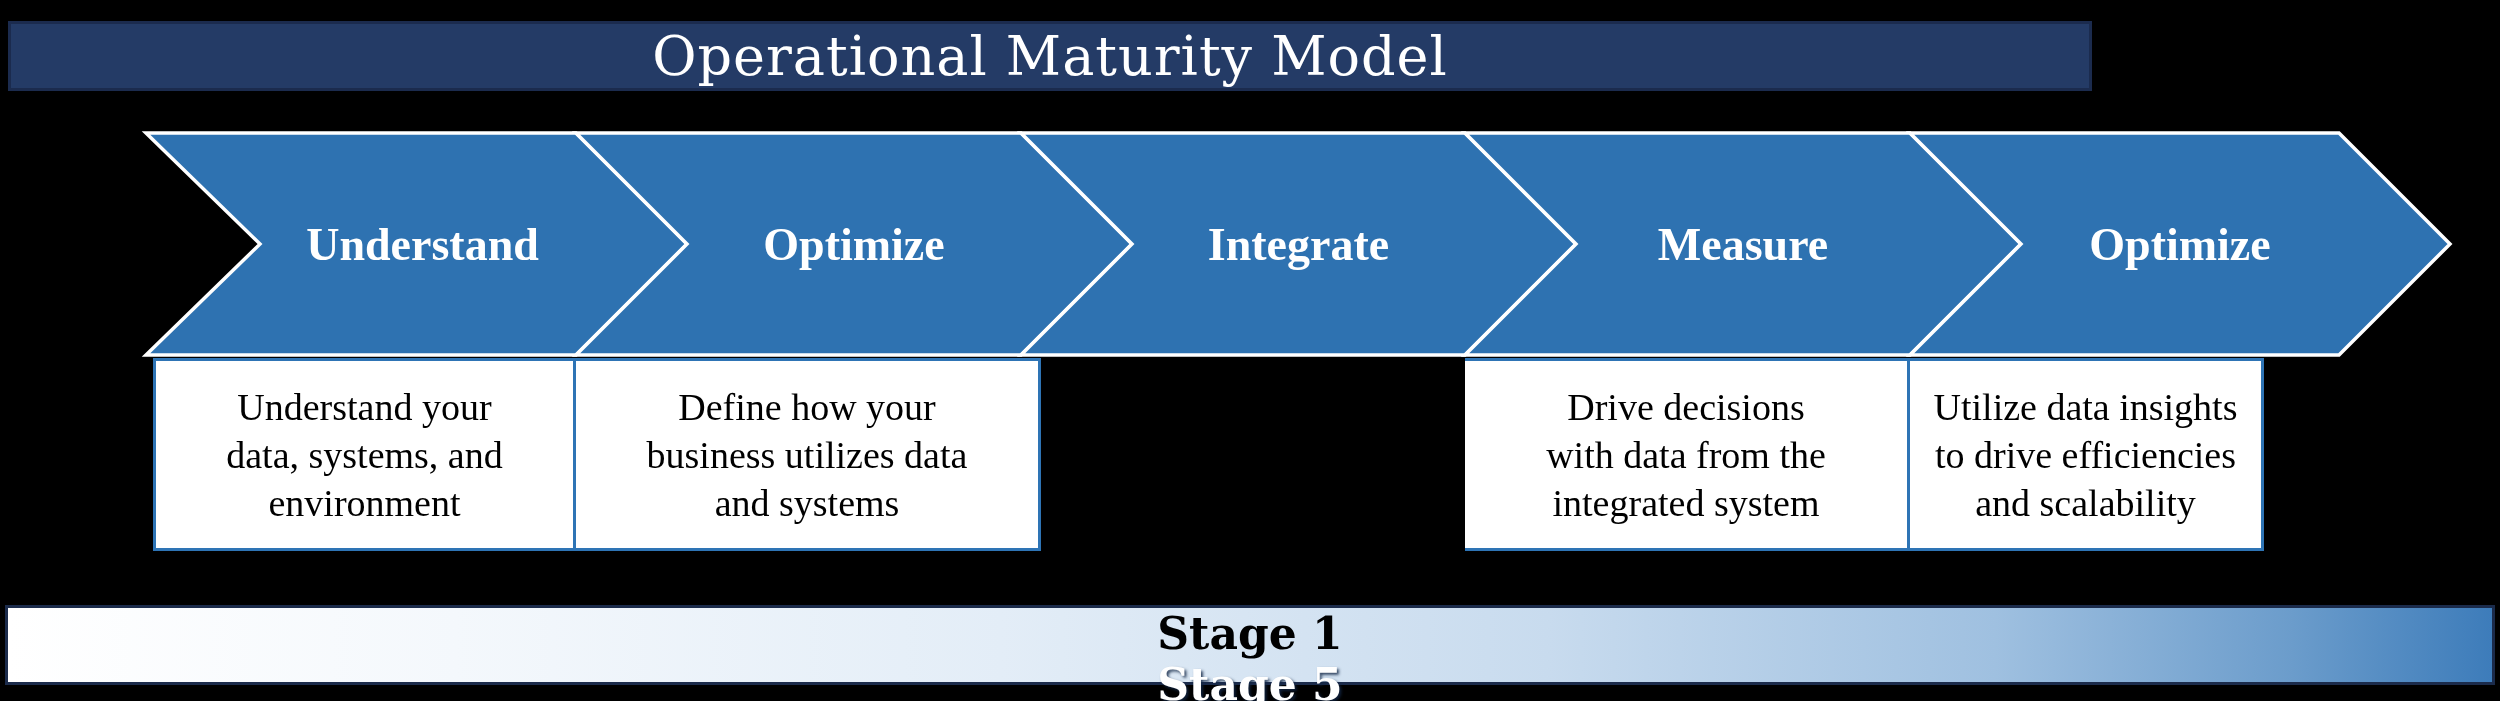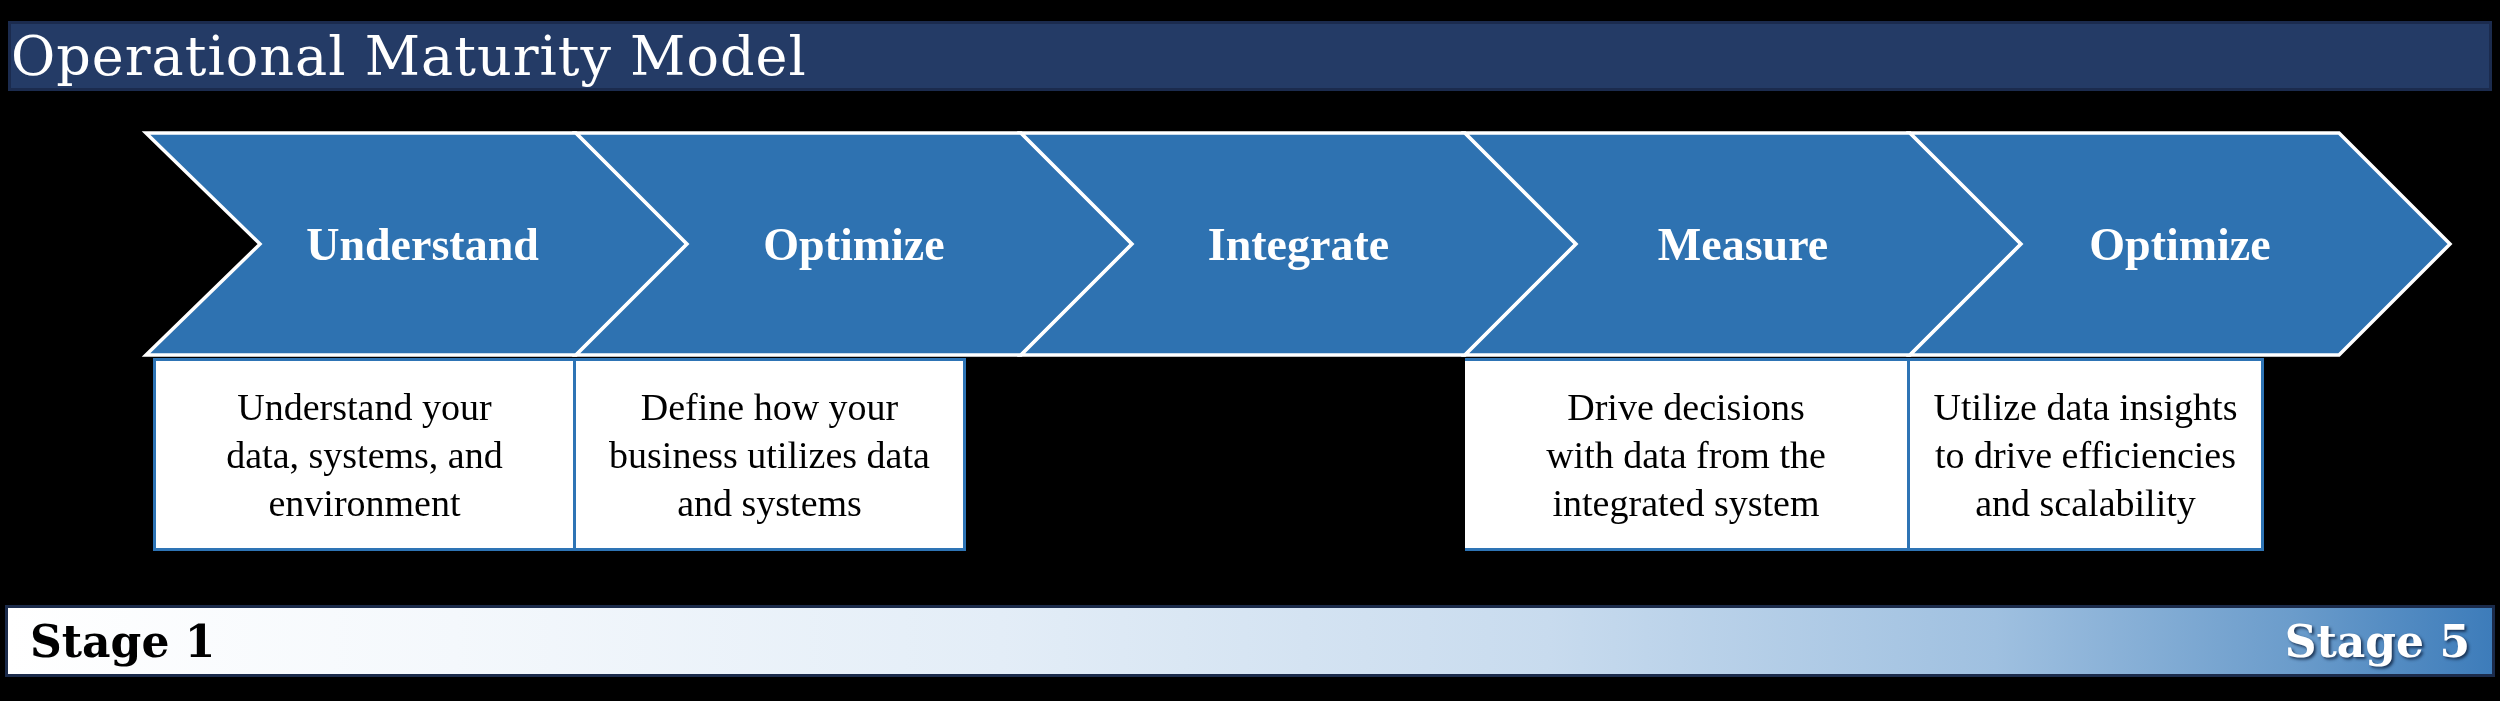--- a/index.html
+++ b/index.html
@@ -9,27 +9,27 @@
     height: 701px;
     background: #000000;
     overflow: hidden;
     font-family: "Liberation Serif", serif;
   }
 
   
   .header-bar {
     position: absolute;
     left: 8px; top: 21px;
-    width: 2484px; height: 70px;
+    width: 2084px; height: 70px;
     box-sizing: border-box;
     background: #243B66;
     border: 3px solid #1B2B4E;
     display: flex;
     align-items: center;
-    justify-content: flex-start;
+    justify-content: center;
   }
   .header-title {
     color: #FFFFFF;
     font-family: "DejaVu Serif", serif;
     font-size: 54px;
     letter-spacing: 1px;
     white-space: nowrap;
   }
 
   
@@ -72,39 +72,40 @@
     text-align: center;
     color: #000000;
     font-family: "Liberation Serif", serif;
     font-size: 38px;
     line-height: 48px;
     white-space: pre-line;
     padding: 0 23px;
   }
   .desc-box + .desc-box { border-left: none; }
   .desc-1 { left: 153px;  width: 423px; }
-  .desc-2 { left: 576px;  width: 390px; }
+  .desc-2 { left: 576px;  width: 465px; }
   .desc-3 { left: 1021px; width: 444px; }
   .desc-4 { left: 1465px; width: 445px; }
   .desc-5 { left: 1910px; width: 354px; }
 
   
   .footer-bar {
     position: absolute;
     left: 5px; top: 605px;
-    width: 2490px; height: 72px;
+    width: 2490px; height: 80px;
     box-sizing: border-box;
     border: 3px solid #1B2B4B;
     background: linear-gradient(90deg,
       #FFFFFF 0%, #F4F8FC 18%, #E3EDF7 40%,
       #C8DBEE 62%, #9FC0E0 80%, #6B9CCB 92%, #3D7CBA 100%);
     display: flex;
     align-items: center;
     justify-content: space-between;
     padding: 0 22px;
+    flex-direction: column;
   }
   .stage-start {
     color: #000000;
     font-family: "DejaVu Serif", serif;
     font-weight: bold;
     font-size: 44px;
     white-space: nowrap;
   }
   .stage-end {
     color: #FFFFFF;

